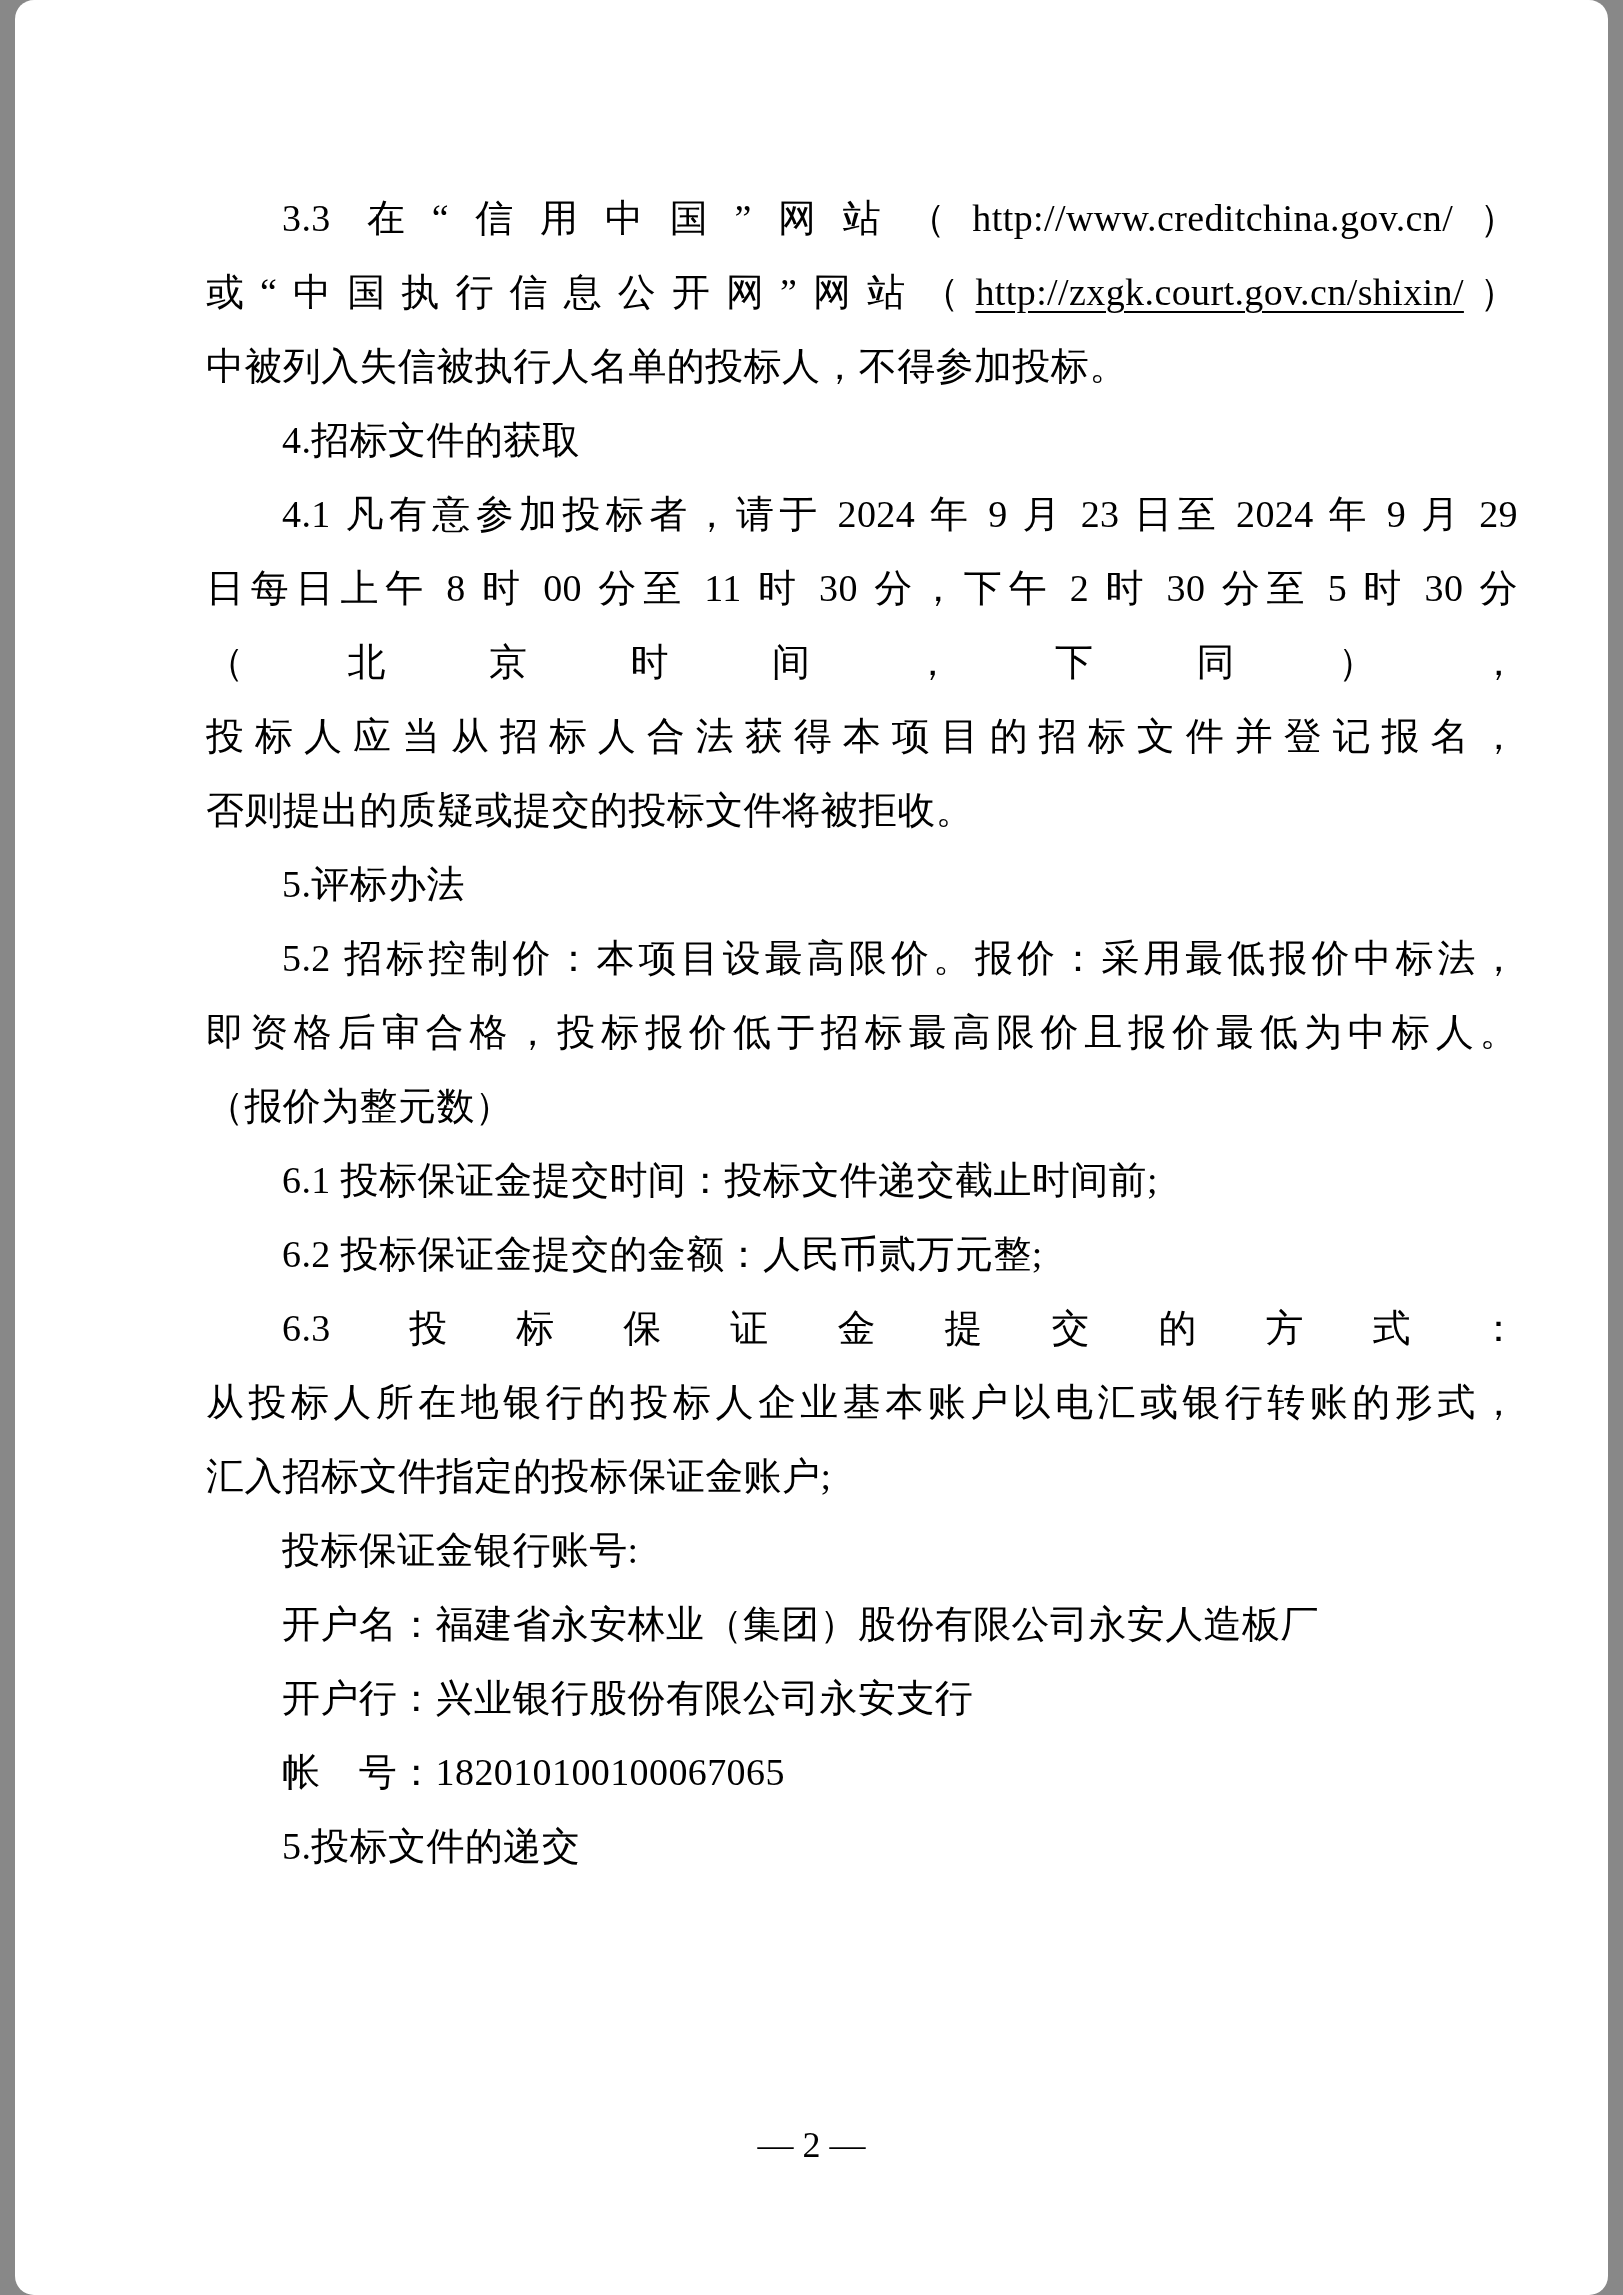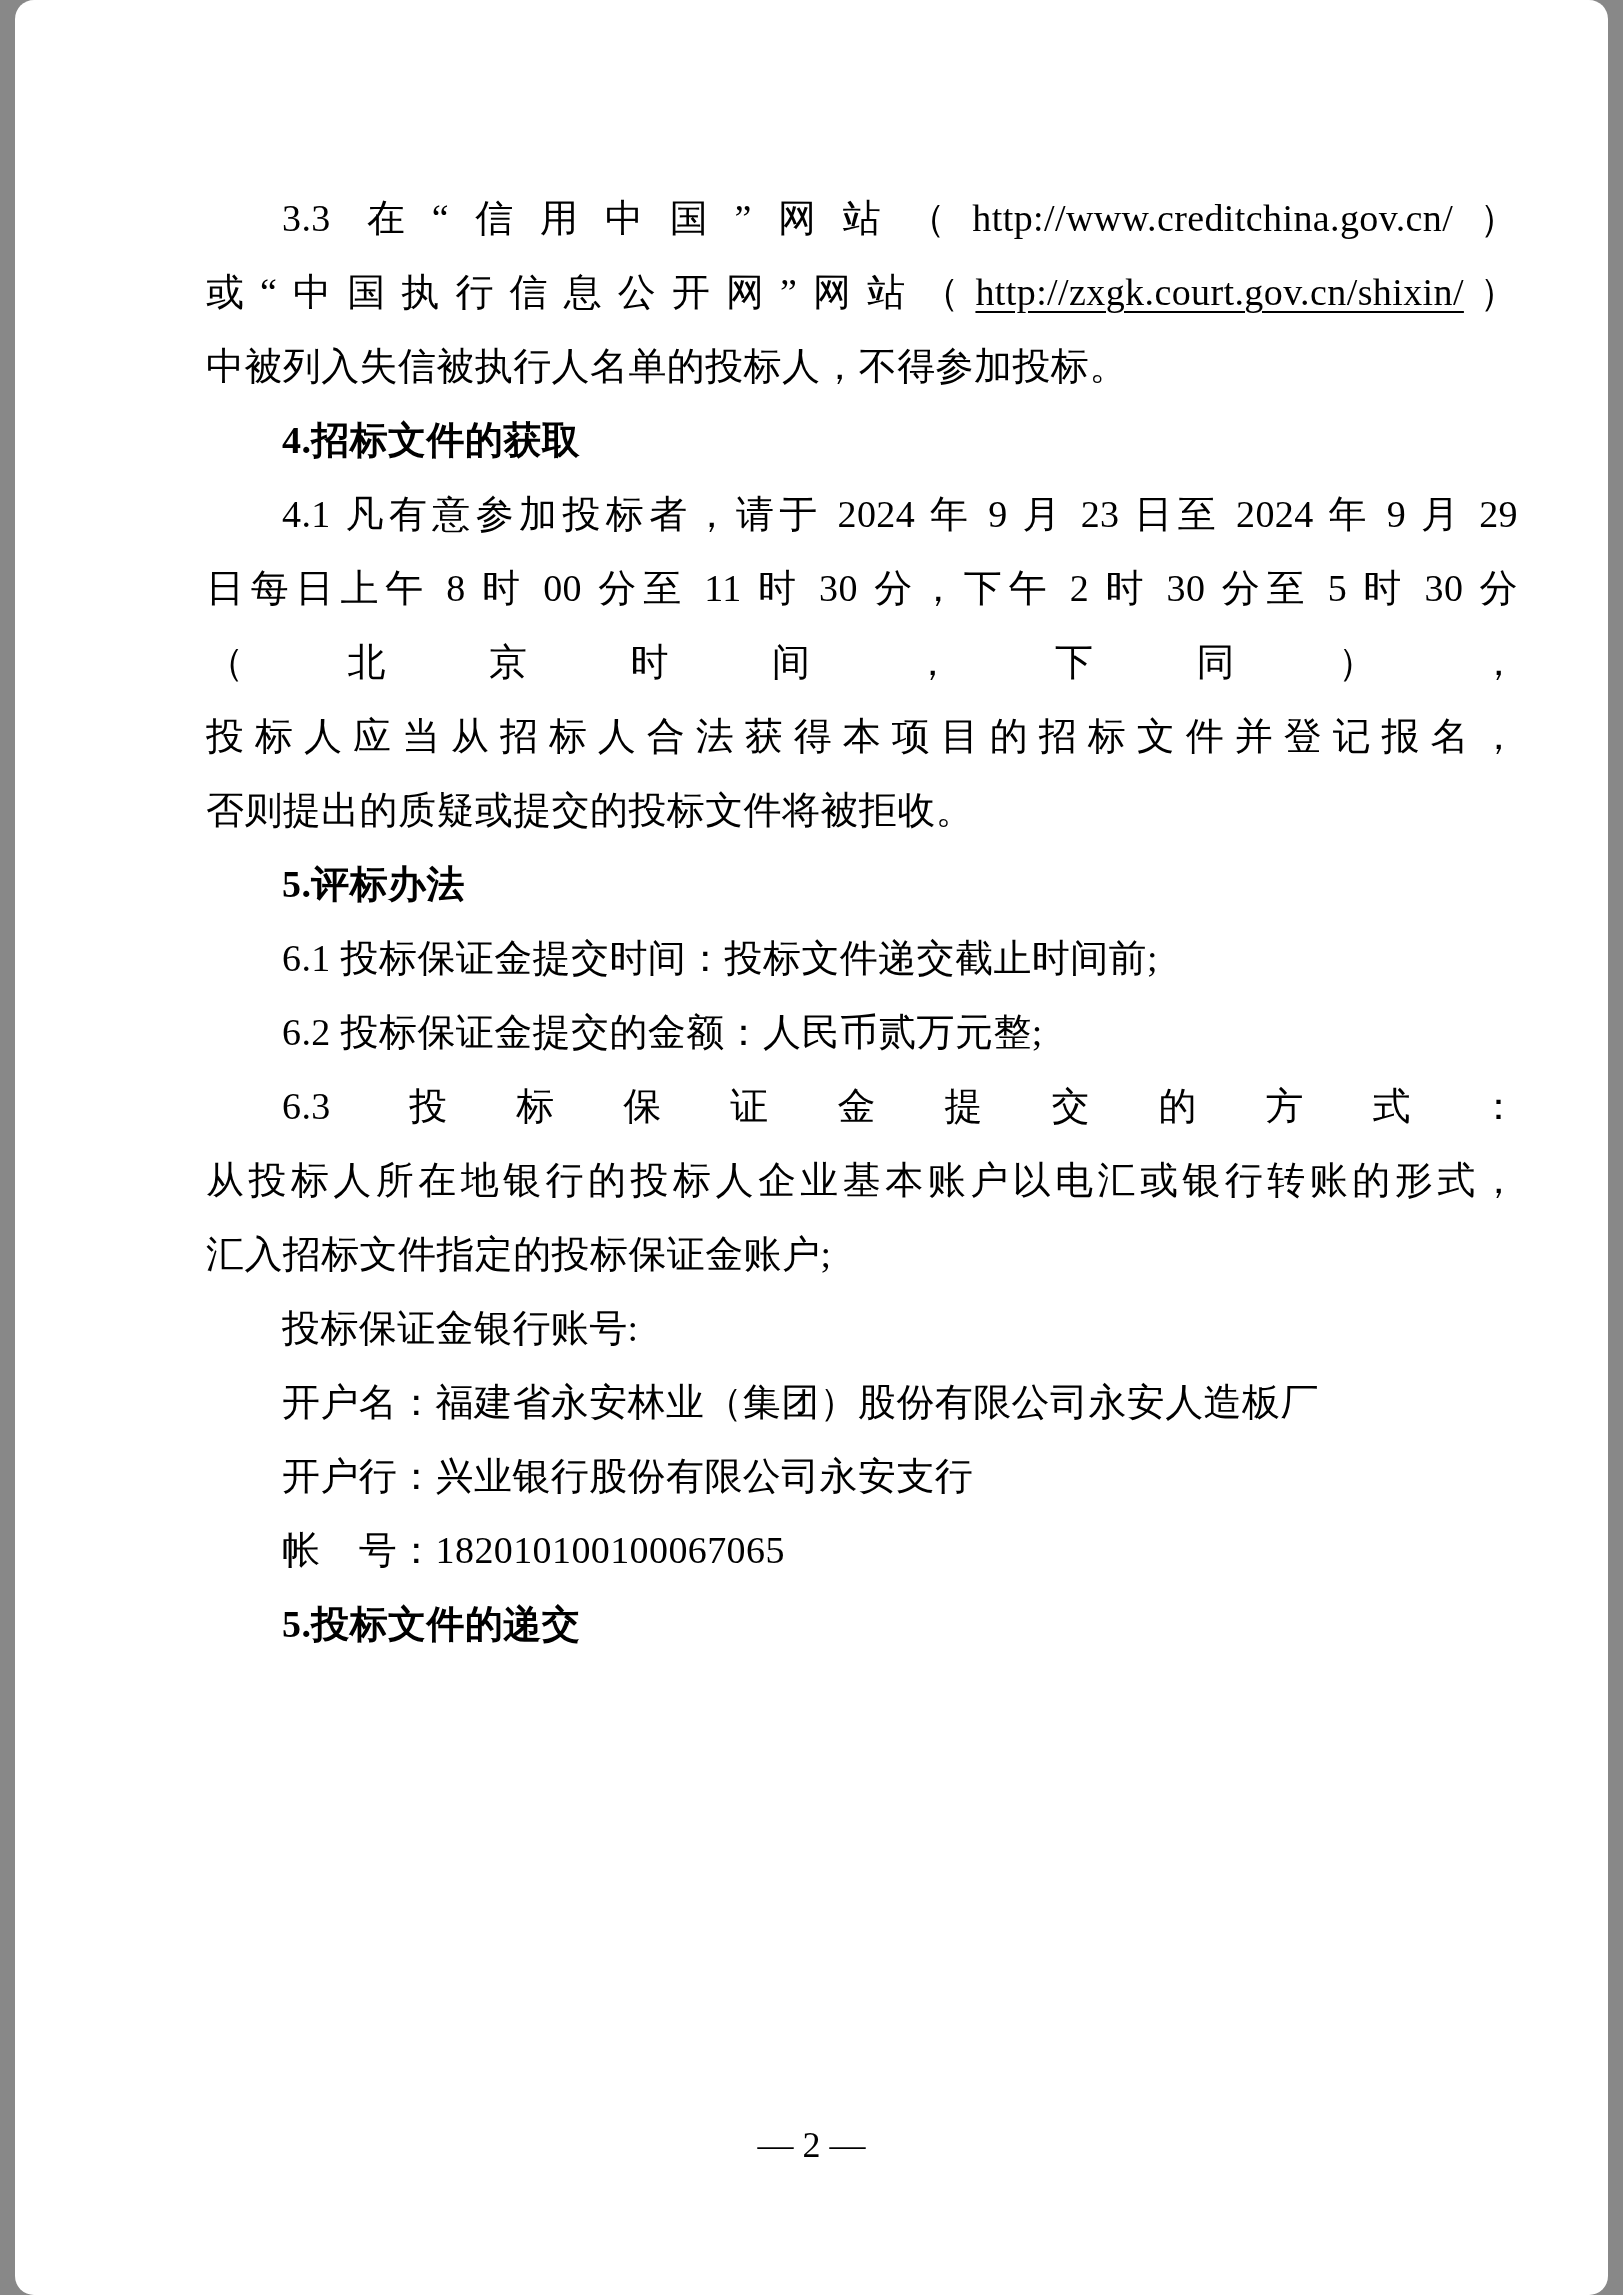--- a/index.html
+++ b/index.html
@@ -28,21 +28,21 @@
     margin: 0;
     font-size: 38px;
     line-height: 74px;
     text-indent: 2em;
     text-align: justify;
     letter-spacing: 0.4px;
     word-break: keep-all;
     overflow-wrap: normal;
   }
   .heading {
-    font-weight: bold;
+    font-weight: normal;
   }
   .u {
     text-decoration: underline;
     text-underline-offset: 6px;
     text-decoration-thickness: 1.7px;
   }
   .footer {
     position: absolute;
     top: 2118px;
     left: 0;
@@ -61,20 +61,21 @@
 
     <p class="para"><span>3.3 在“信用中国”网站（http://www.creditchina.gov.cn/）或“中国执行信息公开网”网站（</span><span class="u">http://zxgk.court.gov.cn/shixin/</span><span>）中被列入失信被执行人名单的投标人，不得参加投标。</span></p>
 
     <p class="para heading">4.招标文件的获取</p>
 
     <p class="para">4.1 凡有意参加投标者，请于 2024 年 9 月 23 日至 2024 年 9 月 29 日每日上午 8 时 00 分至 11 时 30 分，下午 2 时 30 分至 5 时 30 分（北京时间，下同），投标人应当从招标人合法获得本项目的招标文件并登记报名，否则提出的质疑或提交的投标文件将被拒收。</p>
 
     <p class="para heading">5.评标办法</p>
 
 
+    <p class="para">5.2 招标控制价：本项目设最高限价。报价：采用最低报价中标法，即资格后审合格，投标报价低于招标最高限价且报价最低为中标人。（报价为整元数）</p>
 
 
     <p class="para">6.1 投标保证金提交时间：投标文件递交截止时间前;</p>
 
     <p class="para">6.2 投标保证金提交的金额：人民币贰万元整;</p>
 
     <p class="para">6.3 投标保证金提交的方式：从投标人所在地银行的投标人企业基本账户以电汇或银行转账的形式，汇入招标文件指定的投标保证金账户;</p>
 
     <p class="para">投标保证金银行账号:</p>
 

